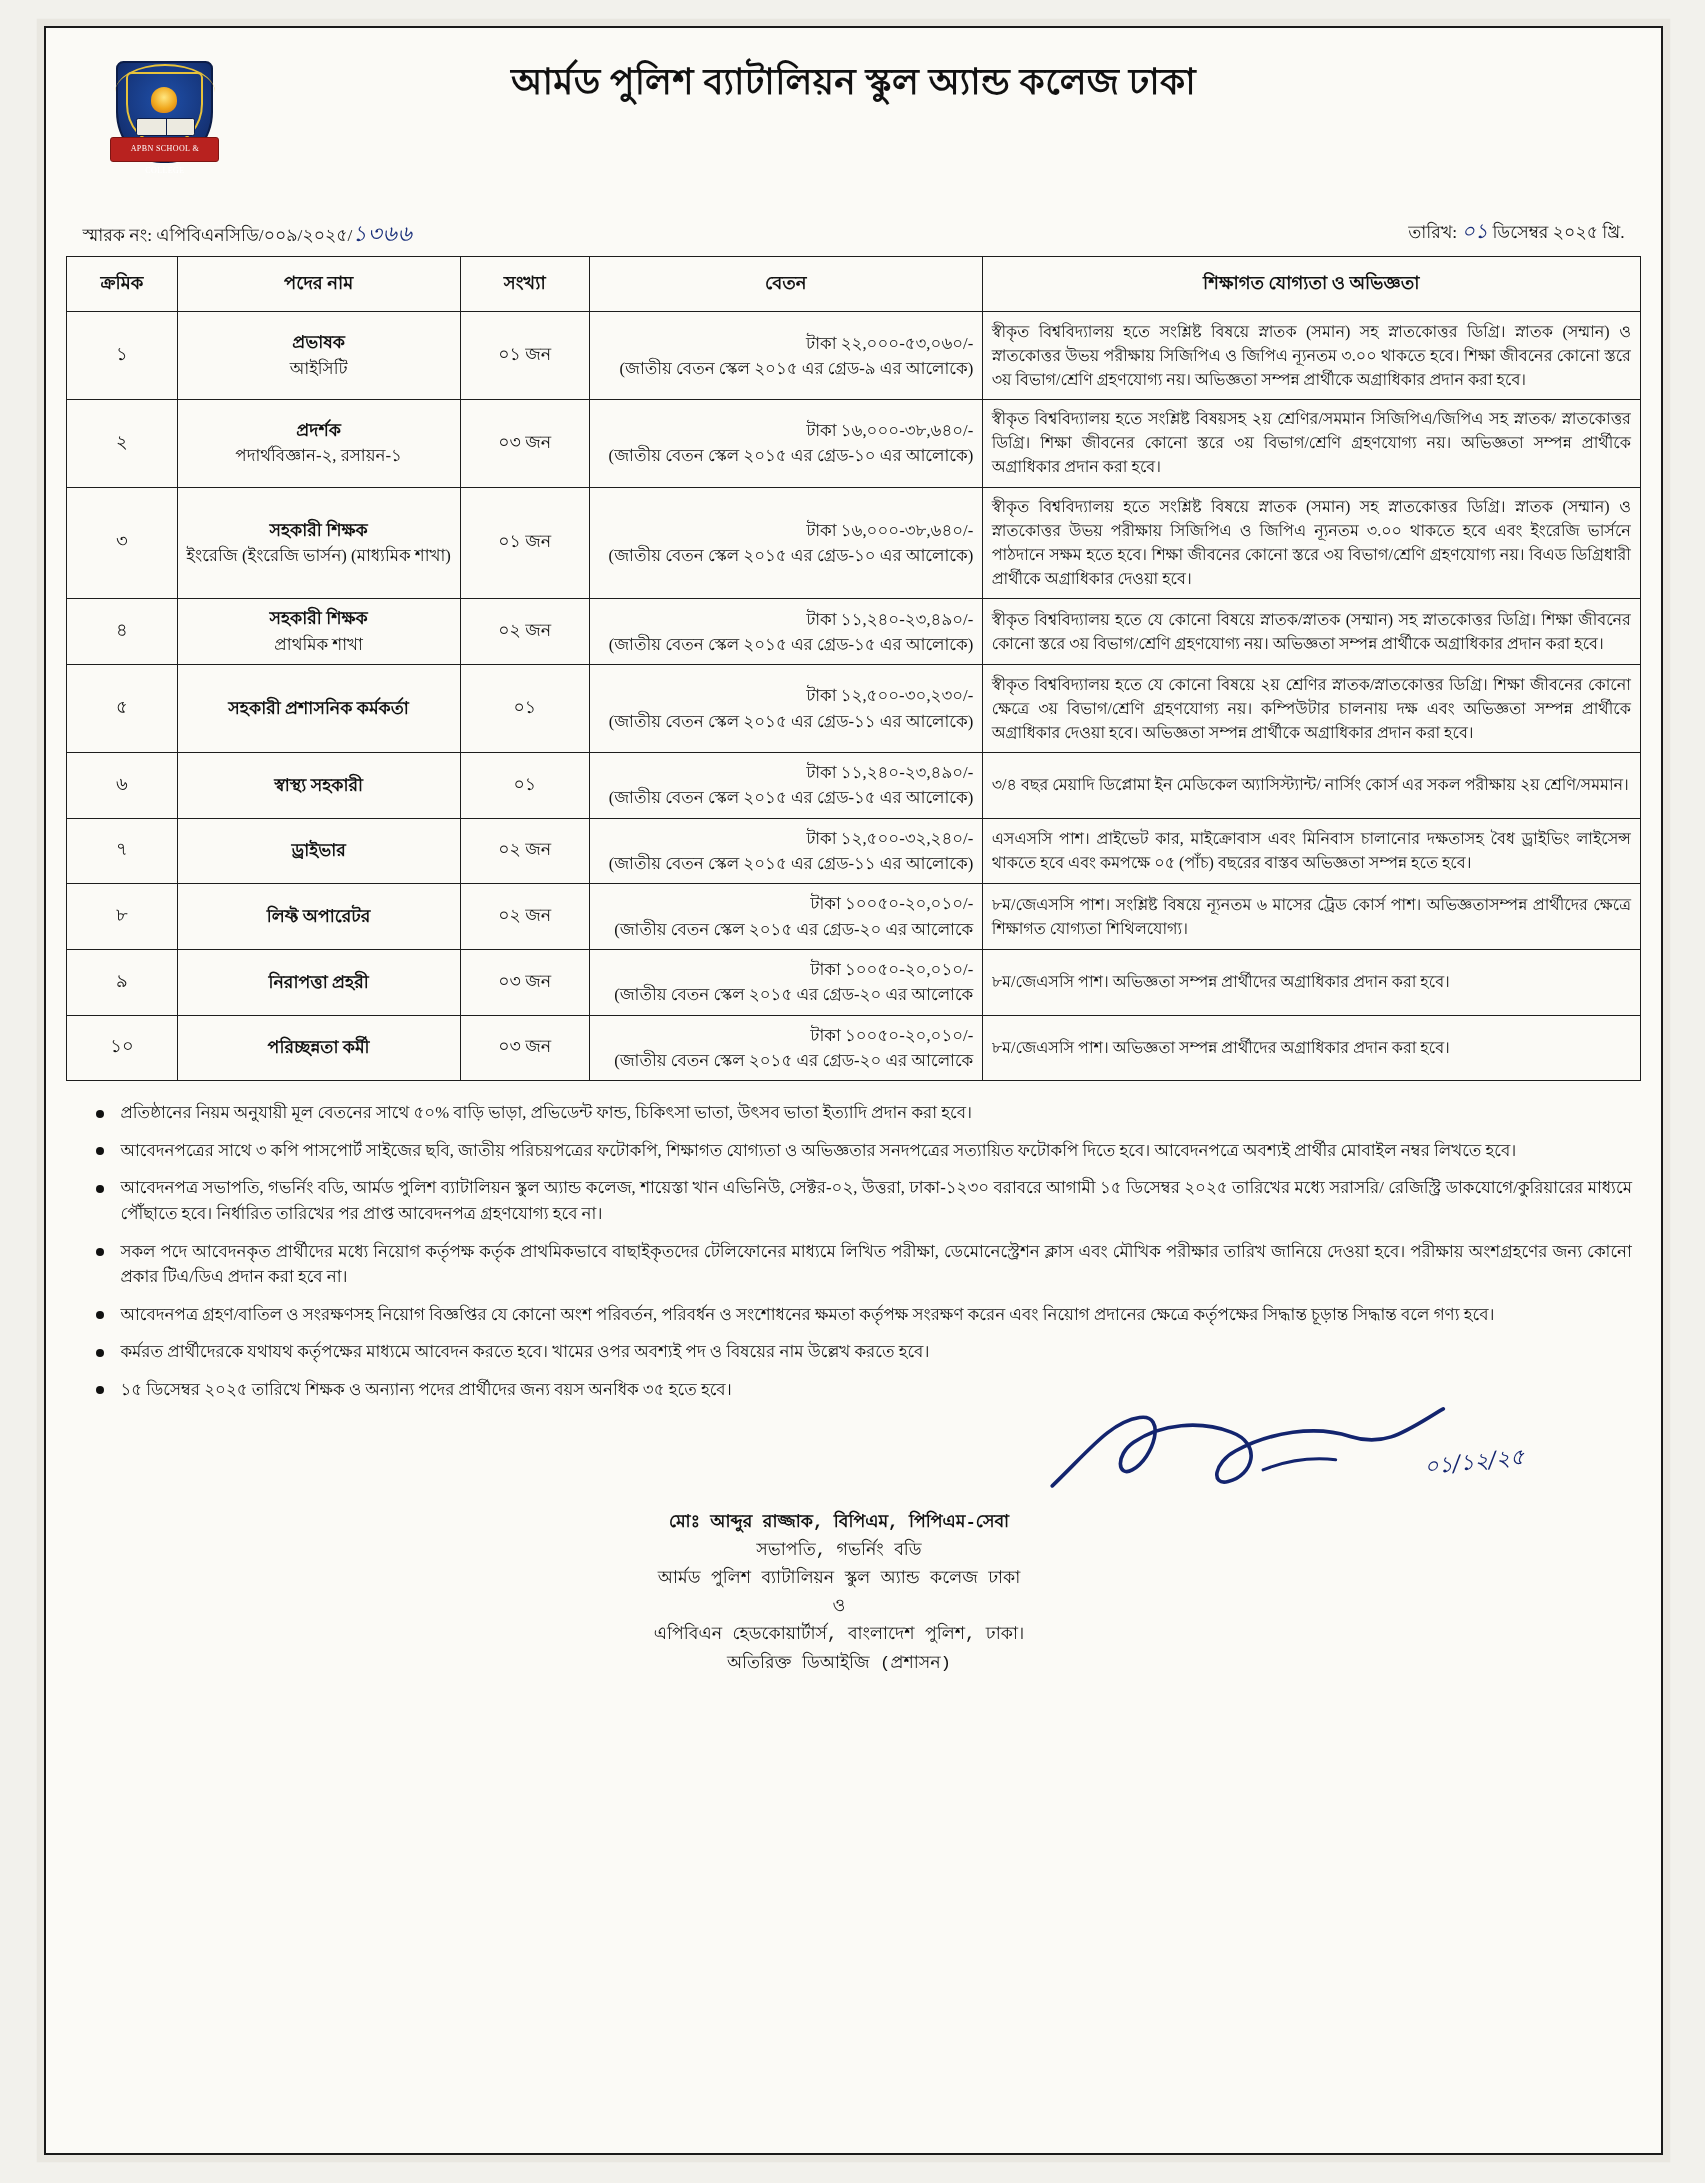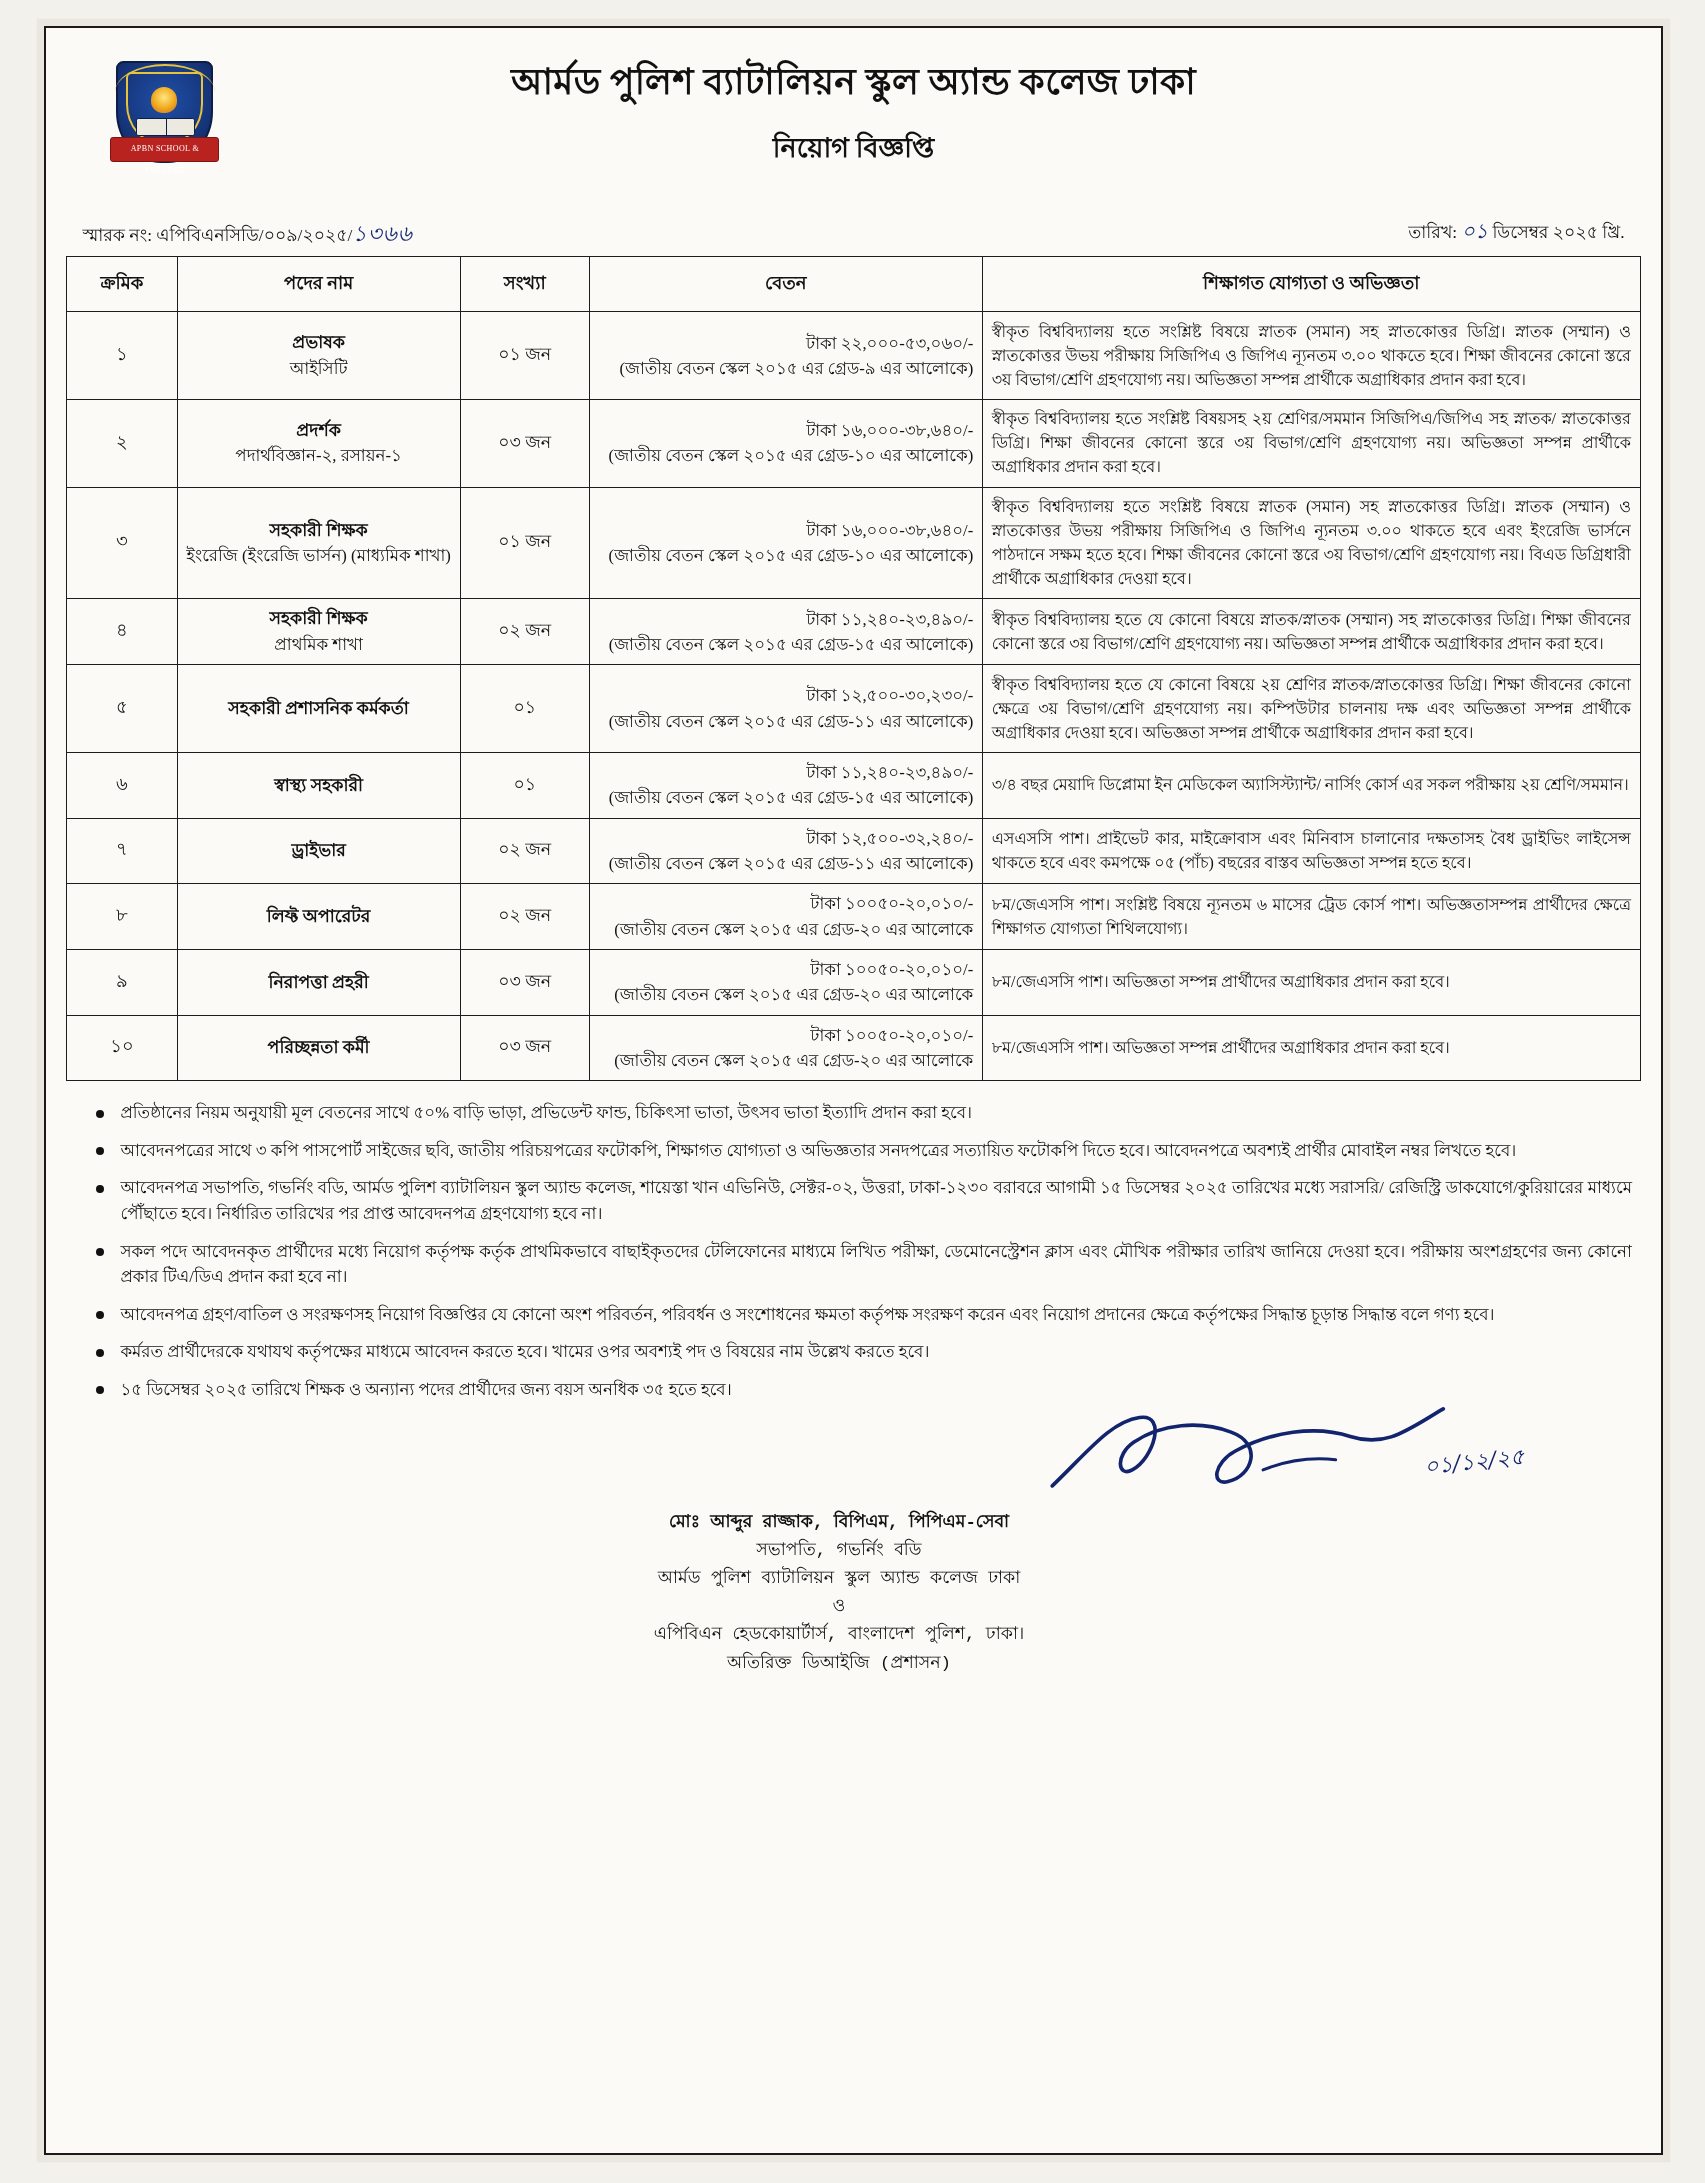--- a/index.html
+++ b/index.html
@@ -326,21 +326,20 @@
           <div class="shield"></div>
           <div class="arc"></div>
           <div class="ring"></div>
           <div class="torch"></div>
           <div class="book"></div>
           <div class="banner">APBN SCHOOL &amp; COLLEGE</div>
         </div>
         <div class="head-text">
           <div class="org-name">আর্মড পুলিশ ব্যাটালিয়ন স্কুল অ্যান্ড কলেজ ঢাকা</div>
         </div>
-        <div class="doc-title">নিয়োগ বিজ্ঞপ্তি</div>
       </div>
 
       <div class="memo-row">
         <div class="memo-no">
           <span>স্মারক নং: এপিবিএনসিডি/০০৯/২০২৫/</span><span class="handwritten">১৩৬৬</span>
         </div>
         <div class="memo-date">
           <span>তারিখ:</span>
           <span class="handwritten">০১</span>
           <span>ডিসেম্বর ২০২৫ খ্রি.</span>

